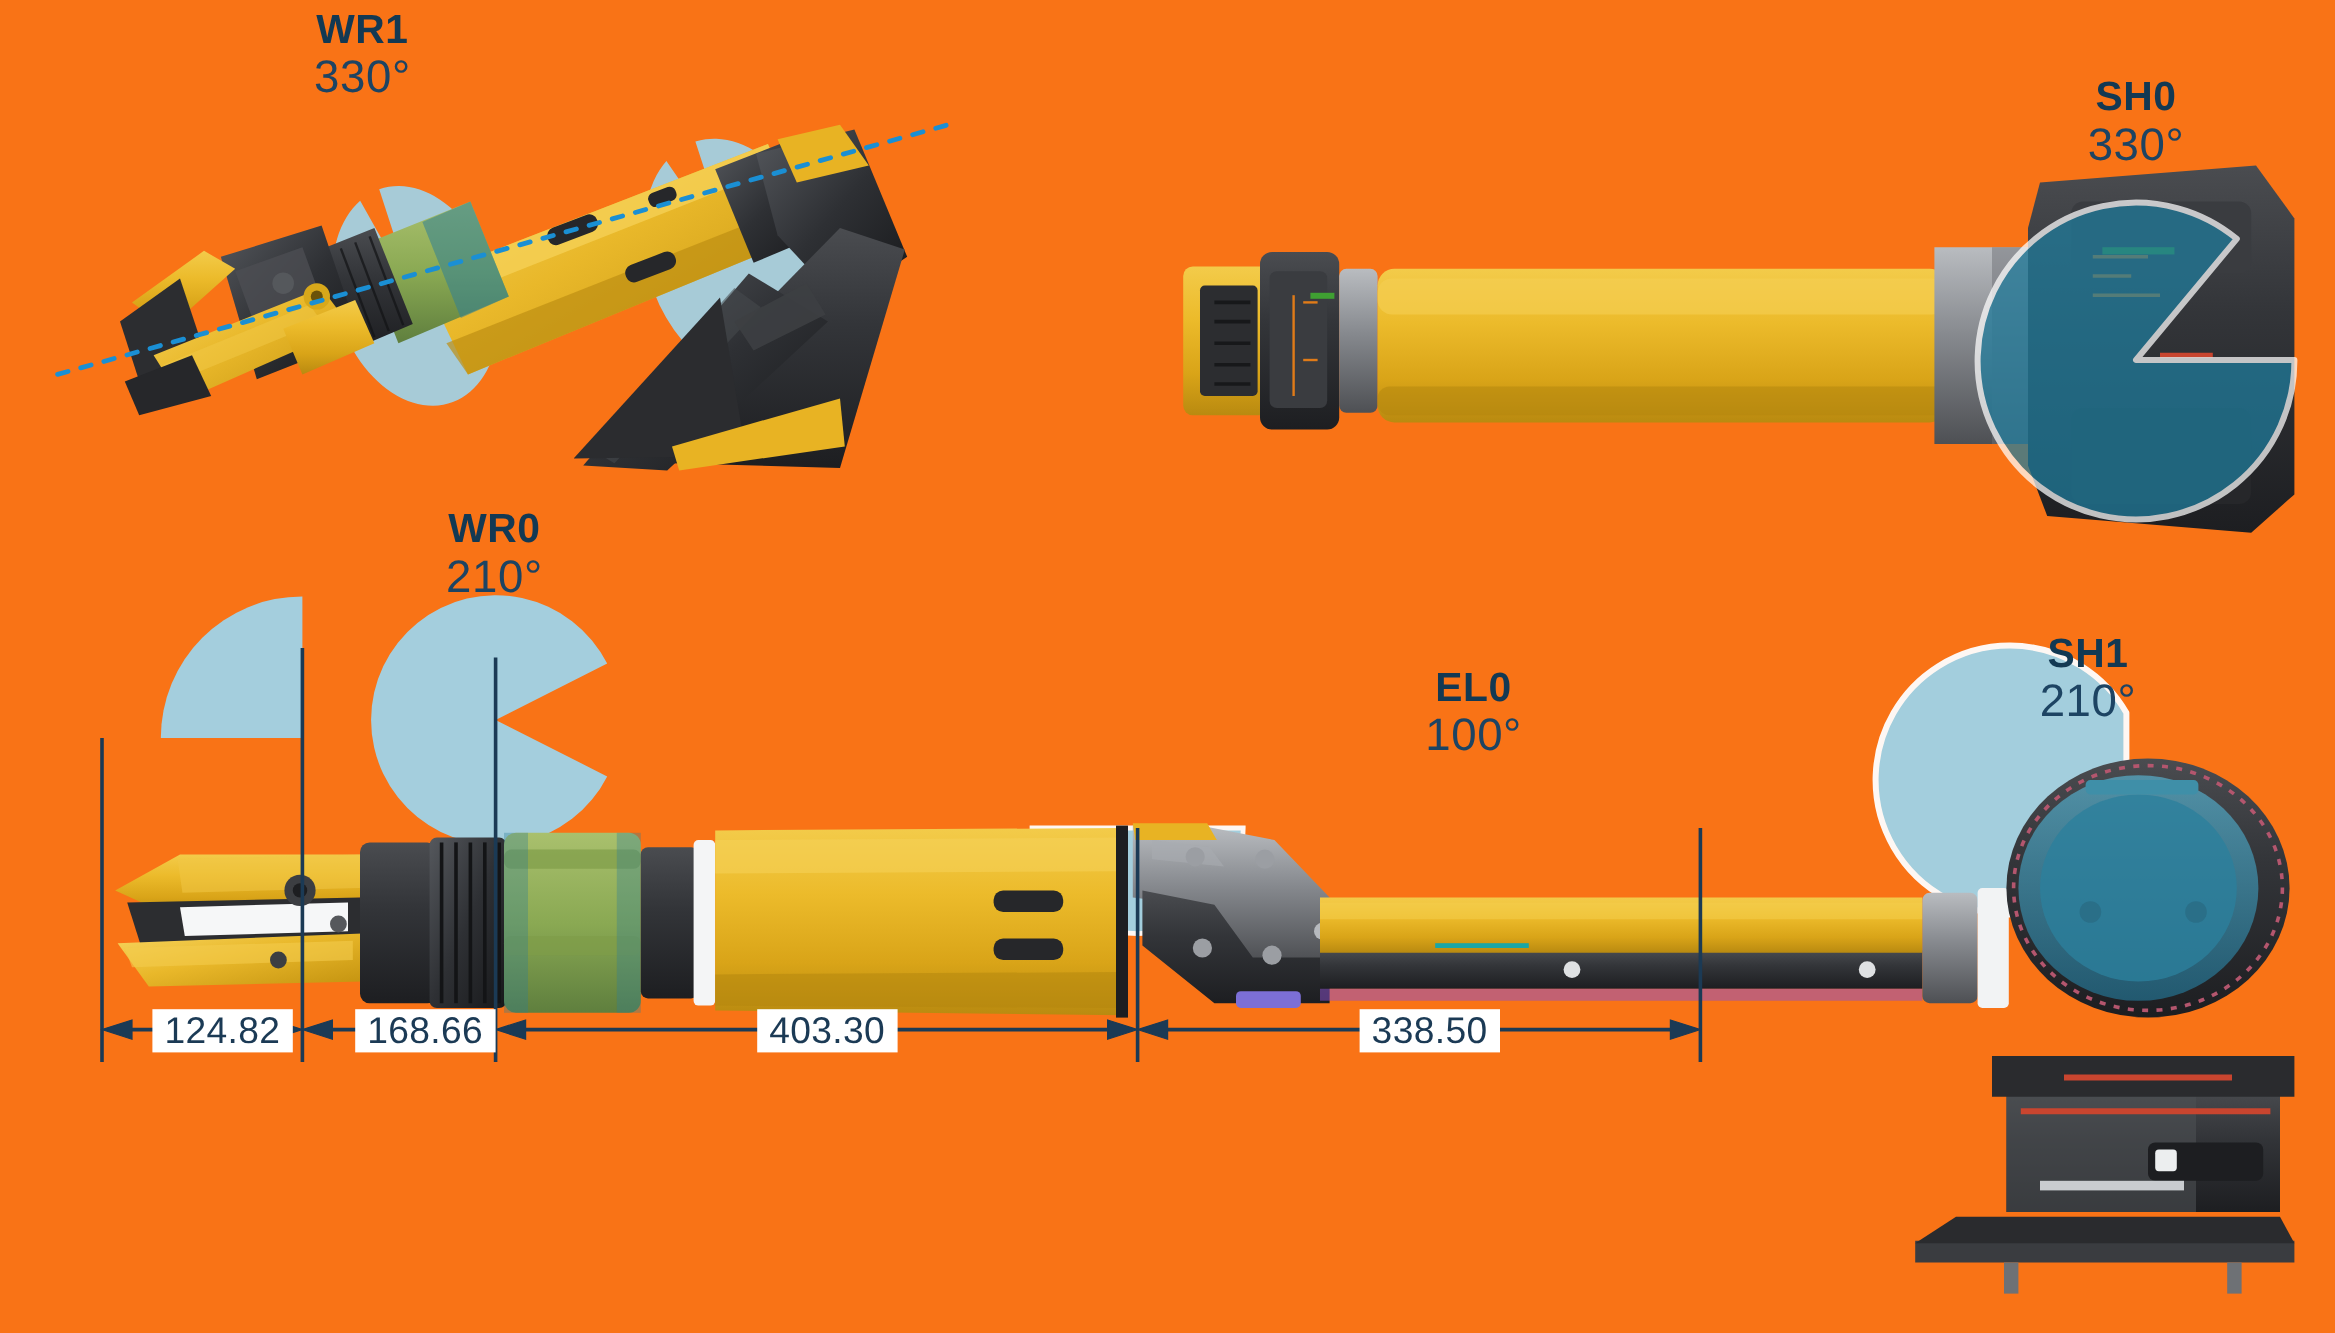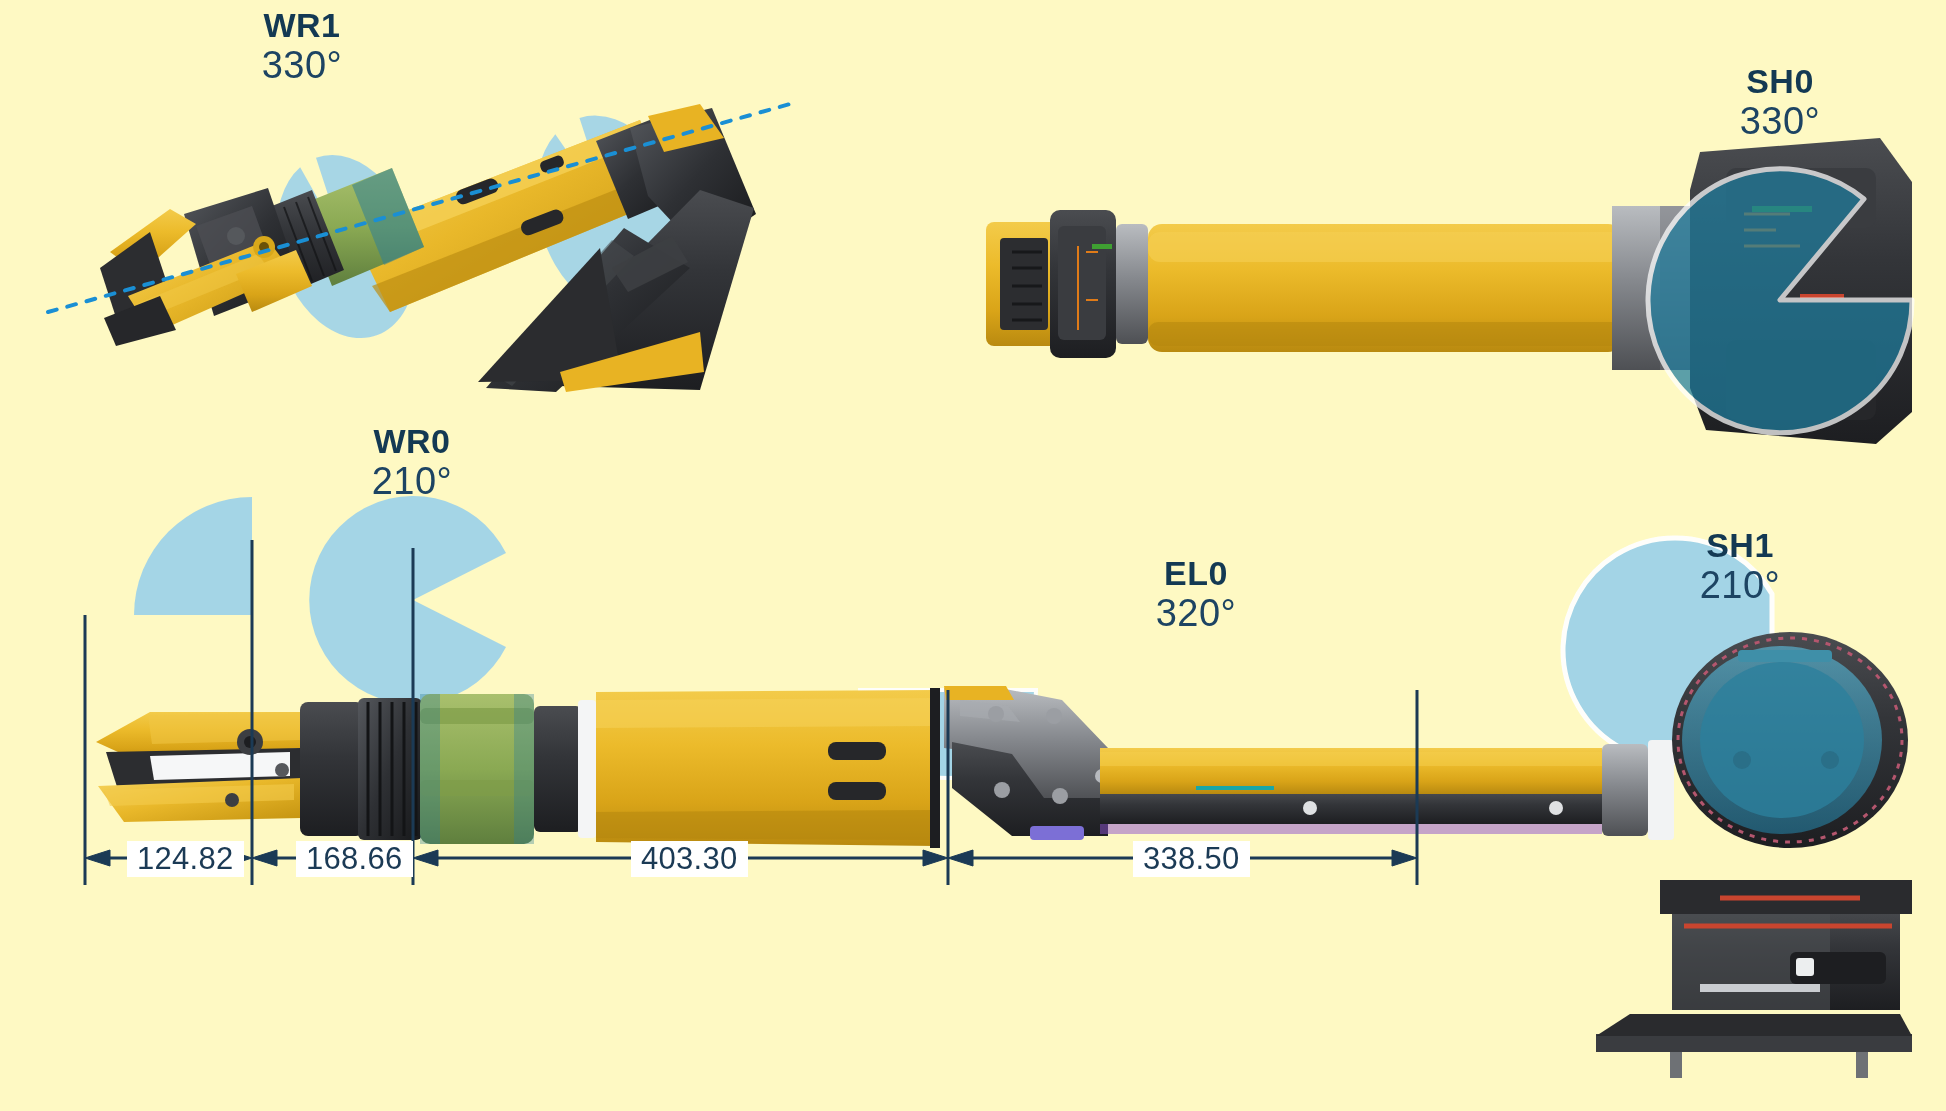--- a/index.html
+++ b/index.html
@@ -11,21 +11,21 @@
   body {
     font-family: "Liberation Sans", sans-serif;
     width: 1946px;
     height: 1111px;
     overflow: hidden;
   }
   #stage {
     position: relative;
     width: 1946px;
     height: 1111px;
-    background: #fef9c3;
+    background: #f97316;
   }
   svg.layer {
     position: absolute;
     left: 0;
     top: 0;
     width: 1946px;
     height: 1111px;
   }
   .joint-label {
     position: absolute;
@@ -380,23 +380,23 @@
     <span class="jl-name">SH0</span>
     <span class="jl-angle">330°</span>
   </div>
 
 
   <div class="joint-label" style="left:332px; top:422px; width:160px;">
     <span class="jl-name">WR0</span>
     <span class="jl-angle">210°</span>
   </div>
 
-  <div class="joint-label" style="left:1116px; top:554px; width:160px;">
+  <div class="joint-label" style="left:1148px; top:554px; width:160px;">
     <span class="jl-name">EL0</span>
-    <span class="jl-angle">320°</span>
+    <span class="jl-angle">100°</span>
   </div>
 
   <div class="joint-label" style="left:1660px; top:526px; width:160px;">
     <span class="jl-name">SH1</span>
     <span class="jl-angle">210°</span>
   </div>
 
   <div class="dim-label" style="left:127px; top:841px;text-align:right;">124.82</div>
   <div class="dim-label" style="left:296px; top:841px;">168.66</div>
   <div class="dim-label" style="left:631px; top:841px;">403.30</div>

